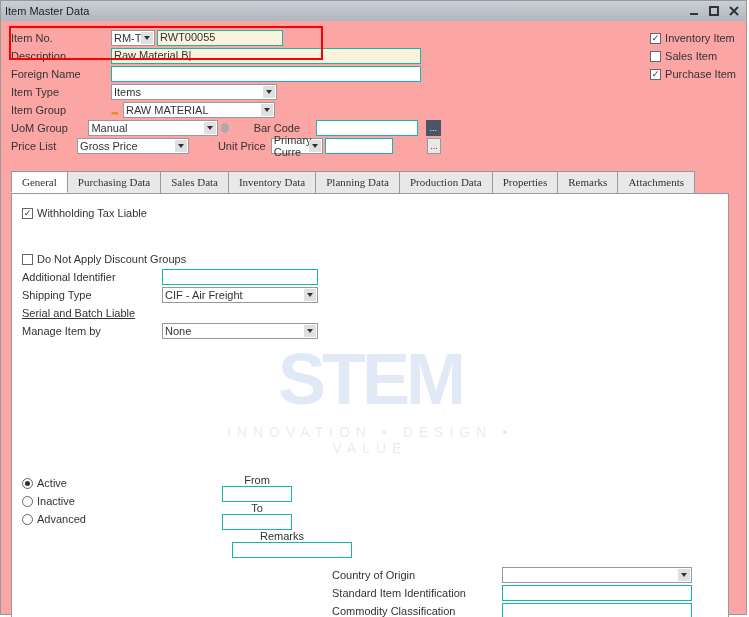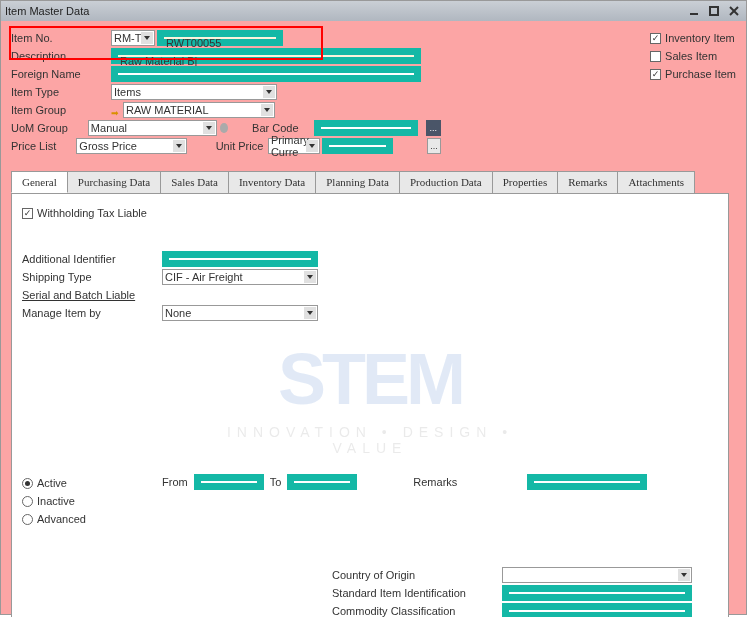--- a/index.html
+++ b/index.html
@@ -9,21 +9,21 @@
 .titlebar-text { flex: 1; font-size: 11px; }
 .titlebar-btns { display: flex; gap: 4px; }
 .titlebar-btn { width: 16px; height: 14px; display: flex; align-items: center; justify-content: center; cursor: pointer; }
 .titlebar-btn svg { stroke: #333; stroke-width: 2; fill: none; }
 .content { background: #fca5a5; padding: 8px 10px; height: calc(100% - 20px); position: relative; }
 .form-row { display: flex; align-items: center; height: 18px; margin-bottom: 0; }
 .form-label { width: 100px; font-size: 11px; color: #333; }
 .combo { background: #fff; border: 1px solid #999; height: 16px; display: flex; align-items: center; padding: 0 2px; font-size: 11px; position: relative; }
 .combo-arrow { position: absolute; right: 1px; top: 1px; width: 12px; height: 12px; background: #e0e0e0; display: flex; align-items: center; justify-content: center; }
 .combo-arrow::after { content: ''; border-left: 3px solid transparent; border-right: 3px solid transparent; border-top: 4px solid #333; }
-.text-input { background: #fff; border: 7px solid #14b8a6; height: 16px; padding: 0 2px; font-size: 11px; }
+.text-input { background: #fff; border: 1px solid #14b8a6; height: 16px; padding: 0 2px; font-size: 11px; }
 .text-input.highlight { background: #fcf3dc; }
 .redbox { border: 2px solid red; position: absolute; pointer-events: none; z-index: 10; }
 .checkbox { width: 11px; height: 11px; border: 1px solid #666; background: #fff; display: inline-flex; align-items: center; justify-content: center; margin-right: 4px; cursor: pointer; }
 .checkbox.checked::after { content: '✓'; font-size: 9px; color: #333; line-height: 1; }
 .radio { width: 11px; height: 11px; border: 1px solid #666; border-radius: 50%; background: #fff; display: inline-flex; align-items: center; justify-content: center; margin-right: 4px; cursor: pointer; }
 .radio.checked::after { content: ''; width: 5px; height: 5px; background: #333; border-radius: 50%; }
 .arrow-icon { display: inline-block; width: 12px; height: 8px; }
 .arrow-icon::before { content: '➡'; color: #d89000; font-size: 9px; }
 .circle-icon { display: inline-block; width: 10px; height: 10px; border-radius: 50%; background: #aaa; margin: 0 3px; }
 .tabs { display: flex; border-bottom: 1px solid #999; margin-top: 10px; font-family: Liberation Serif, serif; }
@@ -161,20 +161,24 @@
           <div class="watermark-logo">STEM</div>
           <div class="watermark-sub">INNOVATION • DESIGN • VALUE</div>
         </div>
 
         <div class="form-row">
             <span class="checkbox checked"></span>
             <span>Withholding Tax Liable</span>
           </div>
         <div style="height:28px;"></div>
         <div class="form-row">
+            <span class="checkbox"></span>
+            <span>Do Not Apply Discount Groups</span>
+          </div>
+        <div class="form-row">
           <span class="form-label" style="width:140px;">Additional Identifier</span>
           <div class="text-input" style="width:156px;"><span></span></div>
         </div>
         <div class="form-row">
           <span class="form-label" style="width:140px;">Shipping Type</span>
           <div class="combo" style="width:156px;">
               <span>CIF - Air Freight</span>
               <span class="combo-arrow"></span>
             </div>
         </div>
@@ -197,21 +201,21 @@
           <div class="form-row">
               <span class="radio"></span>
               <span>Inactive</span>
             </div>
           <div class="form-row">
               <span class="radio"></span>
               <span>Advanced</span>
             </div>
         </div>
 
-        <div style="position:absolute; left:150px; top:280px; display:flex; align-items:center;">
+        <div style="position:absolute; left:150px; top:280px; display:flex; align-items:center;flex-direction:column;">
           <span>From</span>
           <div class="text-input" style="width:70px; margin:0 6px;"></div>
           <span>To</span>
           <div class="text-input" style="width:70px; margin:0 6px;"></div>
           <span style="margin-left:50px;">Remarks</span>
           <div class="text-input" style="width:120px; margin-left:70px;"></div>
         </div>
 
         <div style="position:absolute; left:320px; top:372px;">
           <div class="form-row">

